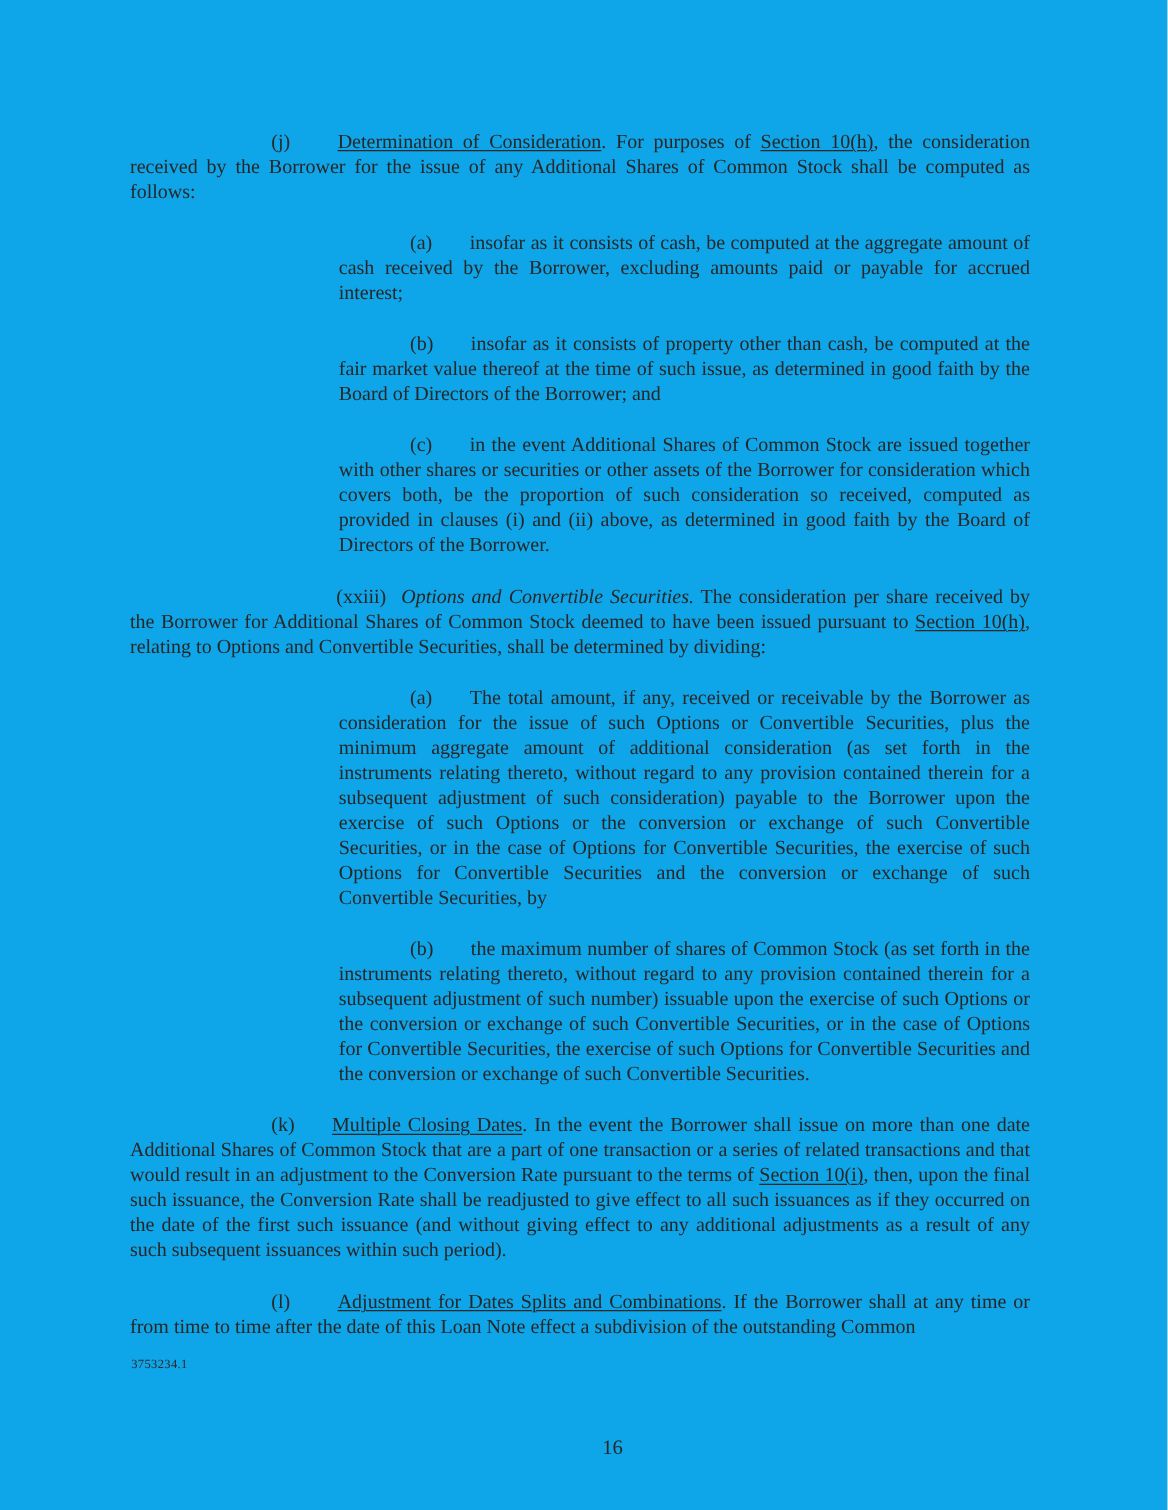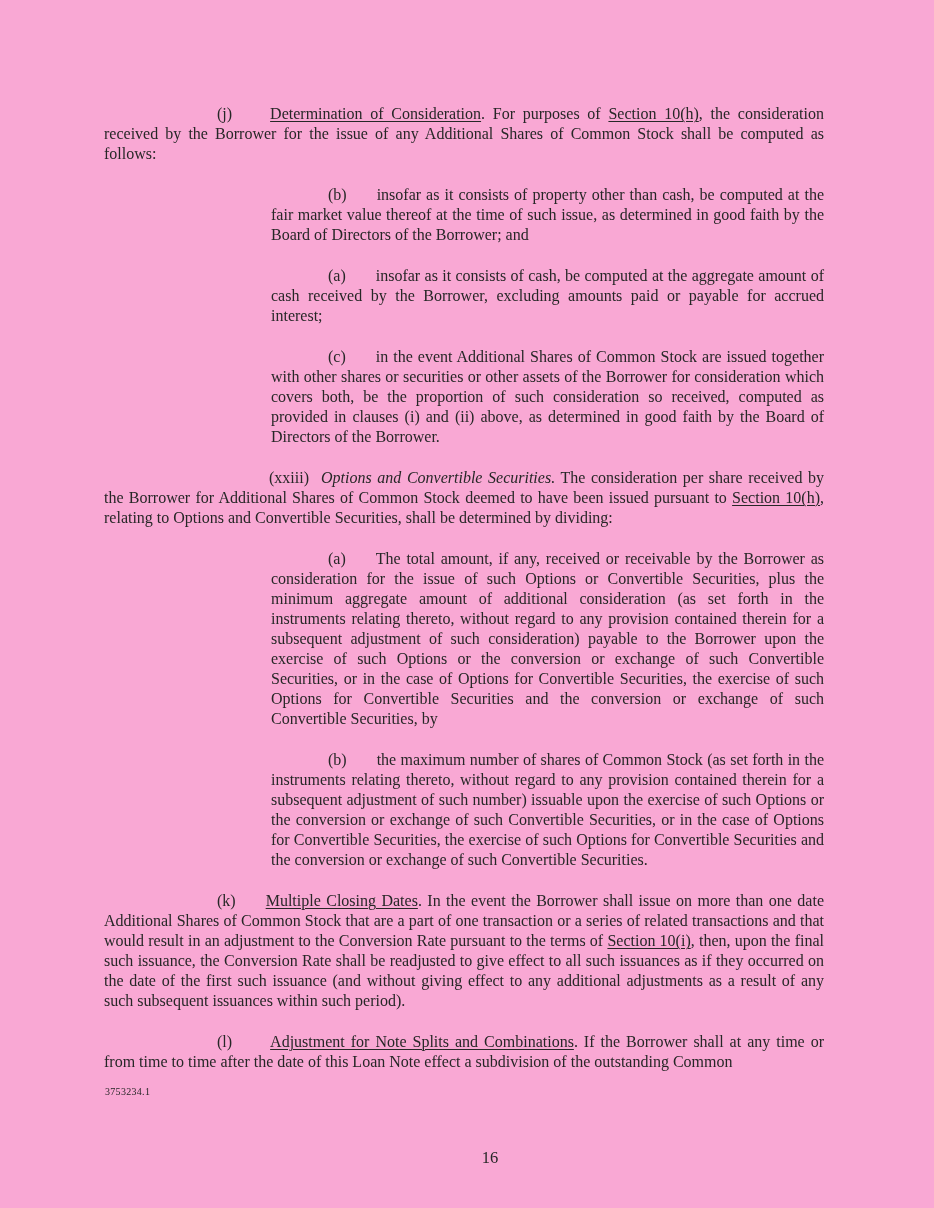--- a/index.html
+++ b/index.html
@@ -4,21 +4,21 @@
 <style>
   html, body {
     margin: 0;
     padding: 0;
     background: #ffffff;
   }
   .page {
     position: relative;
     width: 934px;
     height: 1208px;
-    background: #f9a8d4;
+    background: #0ea5e9;
     font-family: "Liberation Serif", serif;
     color: #272727;
     overflow: hidden;
   }
   .doc-body {
     position: absolute;
     left: 104px;
     top: 104px;
     width: 720px;
     font-size: 16px;
@@ -59,24 +59,24 @@
     text-align: center;
     font-size: 16.5px;
   }
 </style>
 </head>
 <body>
 
 <div class="page">
   <main class="doc-body">
       <p class="para lvl1"><span class="run">(j)</span><span class="tab tab-lg">&nbsp;</span><span class="run u">Determination of Consideration</span><span class="run">.  For purposes of </span><span class="run u">Section 10(h)</span><span class="run">, the consideration received by the Borrower for the issue of any Additional Shares of Common Stock shall be computed as follows:</span></p>
+      <p class="para lvl3"><span class="run">(a)</span><span class="tab tab-md">&nbsp;</span><span class="run">insofar as it consists of cash, be computed at the aggregate amount of cash received by the Borrower, excluding amounts paid or payable for accrued interest;</span></p>
       <p class="para lvl3"><span class="run">(b)</span><span class="tab tab-md">&nbsp;</span><span class="run">insofar as it consists of property other than cash, be computed at the fair market value thereof at the time of such issue, as determined in good faith by the Board of Directors of the Borrower; and</span></p>
-      <p class="para lvl3"><span class="run">(a)</span><span class="tab tab-md">&nbsp;</span><span class="run">insofar as it consists of cash, be computed at the aggregate amount of cash received by the Borrower, excluding amounts paid or payable for accrued interest;</span></p>
       <p class="para lvl3"><span class="run">(c)</span><span class="tab tab-md">&nbsp;</span><span class="run">in the event Additional Shares of Common Stock are issued together with other shares or securities or other assets of the Borrower for consideration which covers both, be the proportion of such consideration so received, computed as provided in clauses (i) and (ii) above, as determined in good faith by the Board of Directors of the Borrower.</span></p>
       <p class="para lvl2"><span class="run">(xxiii)</span><span class="tab tab-sm">&nbsp;</span><span class="run i">Options and Convertible Securities.</span><span class="run">  The consideration per share received by the Borrower for Additional Shares of Common Stock deemed to have been issued pursuant to </span><span class="run u">Section 10(h)</span><span class="run">, relating to Options and Convertible Securities, shall be determined by dividing:</span></p>
       <p class="para lvl3"><span class="run">(a)</span><span class="tab tab-md">&nbsp;</span><span class="run">The total amount, if any, received or receivable by the Borrower as consideration for the issue of such Options or Convertible Securities, plus the minimum aggregate amount of additional consideration (as set forth in the instruments relating thereto, without regard to any provision contained therein for a subsequent adjustment of such consideration) payable to the Borrower upon the exercise of such Options or the conversion or exchange of such Convertible Securities, or in the case of Options for Convertible Securities, the exercise of such Options for Convertible Securities and the conversion or exchange of such Convertible Securities, by</span></p>
       <p class="para lvl3"><span class="run">(b)</span><span class="tab tab-md">&nbsp;</span><span class="run">the maximum number of shares of Common Stock (as set forth in the instruments relating thereto, without regard to any provision contained therein for a subsequent adjustment of such number) issuable upon the exercise of such Options or the conversion or exchange of such Convertible Securities, or in the case of Options for Convertible Securities, the exercise of such Options for Convertible Securities and the conversion or exchange of such Convertible Securities.</span></p>
       <p class="para lvl1"><span class="run">(k)</span><span class="tab tab-md">&nbsp;</span><span class="run u">Multiple Closing Dates</span><span class="run">.  In the event the Borrower shall issue on more than one date Additional Shares of Common Stock that are a part of one transaction or a series of related transactions and that would result in an adjustment to the Conversion Rate pursuant to the terms of </span><span class="run u">Section 10(i)</span><span class="run">, then, upon the final such issuance, the Conversion Rate shall be readjusted to give effect to all such issuances as if they occurred on the date of the first such issuance (and without giving effect to any additional adjustments as a result of any such subsequent issuances within such period).</span></p>
-      <p class="para lvl1"><span class="run">(l)</span><span class="tab tab-lg">&nbsp;</span><span class="run u">Adjustment for Note Splits and Combinations</span><span class="run">.  If the Borrower shall at any time or from time to time after the date of this Loan Note effect a subdivision of the outstanding Common</span></p>
+      <p class="para lvl1"><span class="run">(l)</span><span class="tab tab-lg">&nbsp;</span><span class="run u">Adjustment for Dates Splits and Combinations</span><span class="run">.  If the Borrower shall at any time or from time to time after the date of this Loan Note effect a subdivision of the outstanding Common</span></p>
     </main>
   <div class="footer-docnum">3753234.1</div>
   <div class="footer-pagenum">16</div>
 </div>
 
 </body></html>

